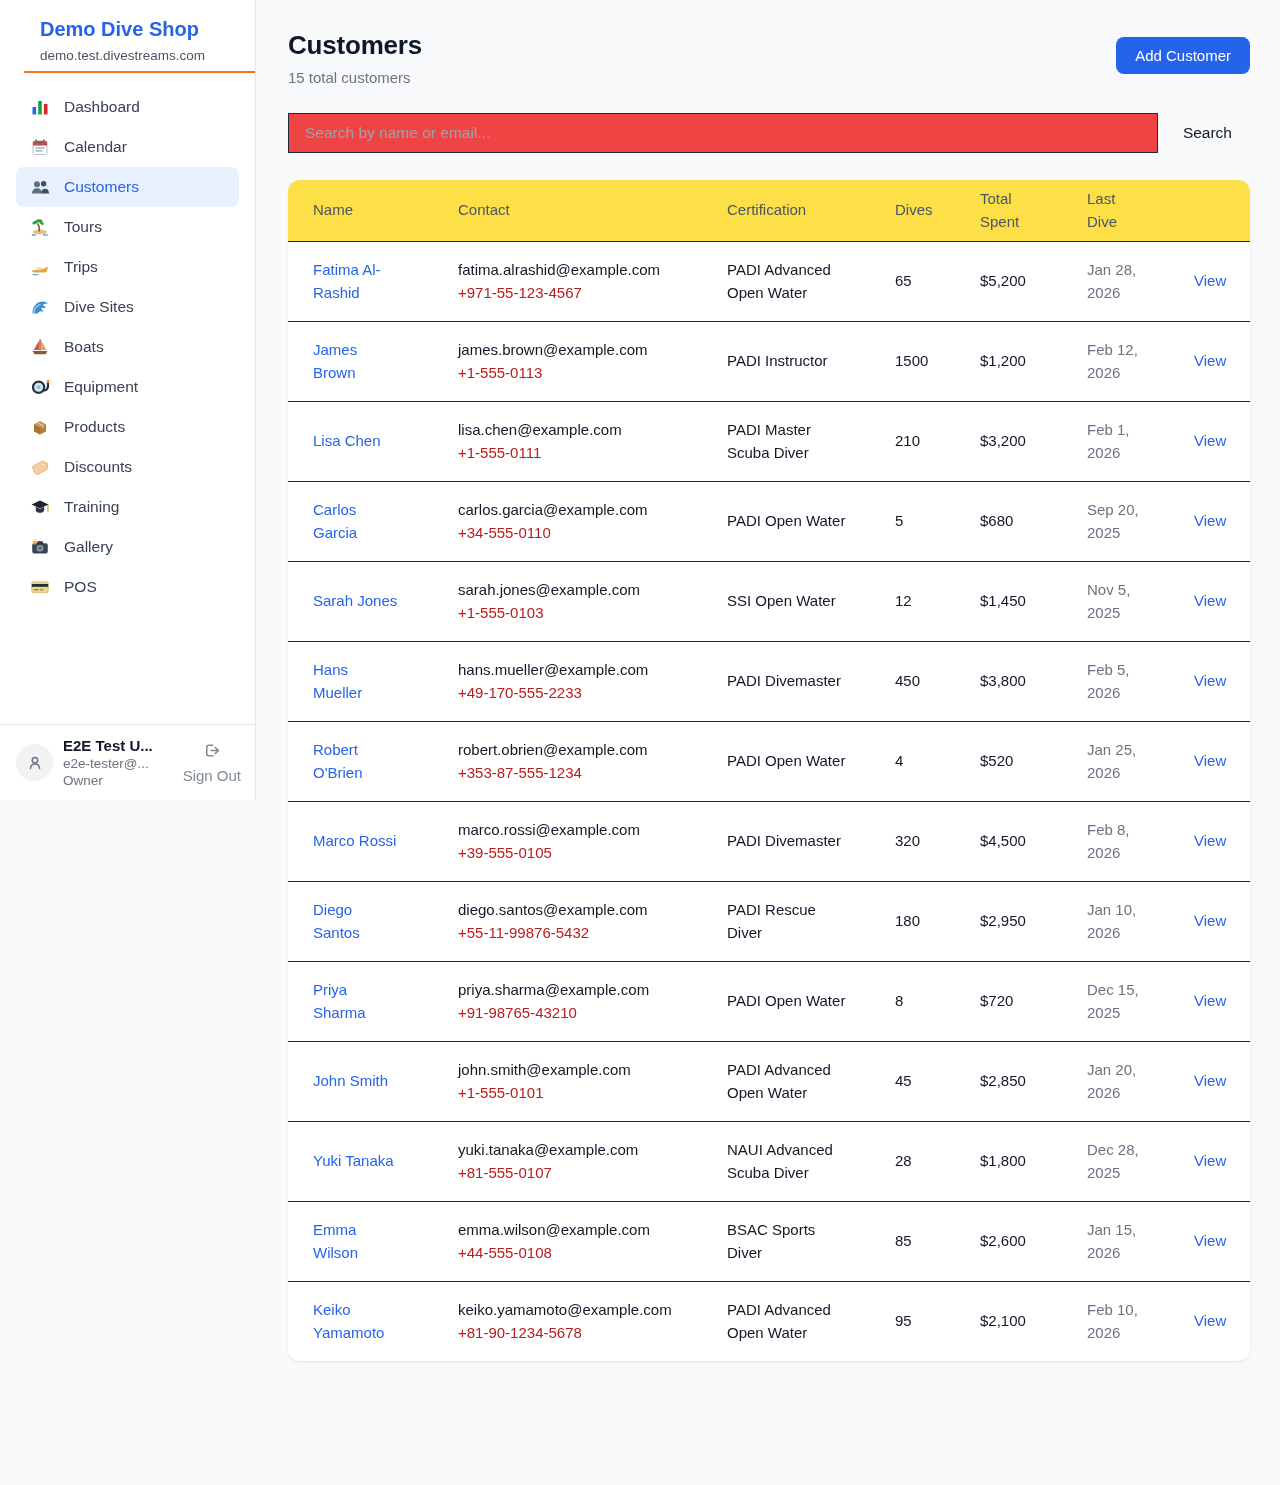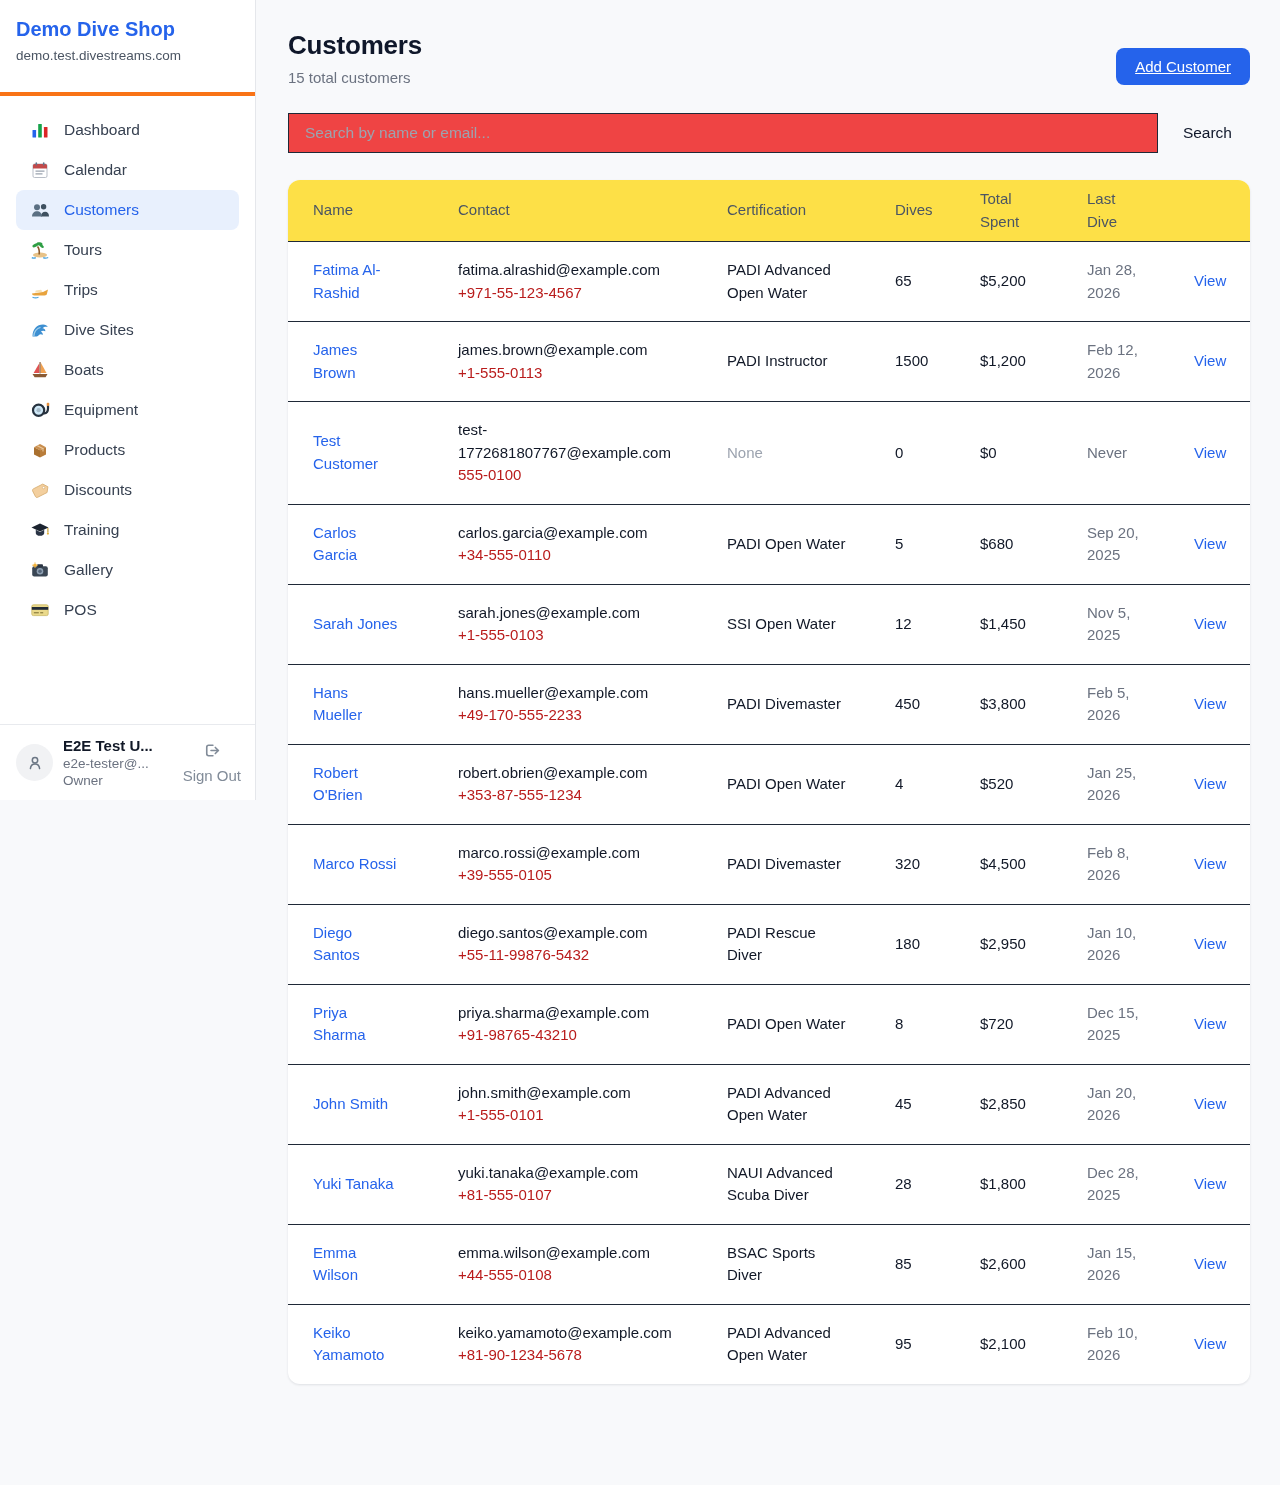--- a/index.html
+++ b/index.html
@@ -9,21 +9,21 @@
     background:#f8f9fb; color:#111827; overflow:hidden; position:relative;
   }
   a { text-decoration:none; }
 
   
   .sidebar {
     position:absolute; top:0; left:0; width:256px; height:800px;
     background:#ffffff; border-right:1px solid #e5e7eb;
     display:flex; flex-direction:column;
   }
-  .logo-block { padding:17px 16px 29px; border-bottom:4px solid #f97316; }
+  .logo-block { padding:17px 16px 8px; border-bottom:2px solid #f97316;margin-left:24px; }
   .shop-name { font-size:20px; font-weight:700; color:#2563eb; line-height:1.25; }
   .shop-domain { font-size:13.5px; color:#4b5563; margin-top:6px; }
   .nav { margin-top:14px; }
   .nav-item {
     display:flex; align-items:center; gap:14px;
     margin:0 16px; padding:10px 14px; border-radius:8px;
     font-size:15.5px; color:#374151; cursor:pointer;
   }
   .nav-item.active { background:#e8f0fd; color:#2563eb; font-weight:500; }
   .nav-icon { width:20px; height:20px; flex:0 0 20px; display:inline-flex; }
@@ -47,21 +47,21 @@
   }
 
   
   .main { margin-left:256px; padding:30px 30px 0 32px; }
   .header-row { display:flex; justify-content:space-between; align-items:flex-start; }
   .page-title { font-size:26px; font-weight:700; color:#0f172a; letter-spacing:-0.2px; }
   .page-subtitle { font-size:15px; color:#6b7280; margin-top:8px; }
   .btn-primary {
     background:#2563eb; color:#ffffff; border:none; border-radius:8px;
     height:37px; padding:0 19px; font-size:15px; font-weight:500;
-    font-family:inherit; cursor:pointer; margin-top:18px;text-decoration:underline;
+    font-family:inherit; cursor:pointer; margin-top:7px;
   }
   .search-row { display:flex; align-items:center; margin-top:27px; }
   .search-input {
     flex:1; height:40px; border:1.5px solid #1f2937; border-radius:0;
     background:#ef4444; padding:0 16px; font-size:15.5px; font-family:inherit;
     color:#111827; outline:none;
   }
   .search-input::placeholder { color:#9ca3af; }
   .search-btn {
     background:none; border:none; font-family:inherit; cursor:pointer;
@@ -332,29 +332,29 @@
               <div class="email">james.brown@example.com</div>
               <div class="phone">+1-555-0113</div>
             </td>
             <td class="c2"><span class="cert">PADI Instructor</span></td>
             <td class="c3 dives">1500</td>
             <td class="c4 total">$1,200</td>
             <td class="c5 lastdive">Feb 12, 2026</td>
             <td class="c6"><a class="view-link">View</a></td>
           </tr>
           <tr class="row">
-            <td class="c0"><a class="name-link">Test Customer</a></td>
-            <td class="c1">
-              <div class="email">test-1772681807767@example.com</div>
-              <div class="phone">555-0100</div>
-            </td>
-            <td class="c2"><span class="cert muted">None</span></td>
-            <td class="c3 dives">0</td>
-            <td class="c4 total">$0</td>
-            <td class="c5 lastdive">Never</td>
+            <td class="c0"><a class="name-link">Lisa Chen</a></td>
+            <td class="c1">
+              <div class="email">lisa.chen@example.com</div>
+              <div class="phone">+1-555-0111</div>
+            </td>
+            <td class="c2"><span class="cert">PADI Master Scuba Diver</span></td>
+            <td class="c3 dives">210</td>
+            <td class="c4 total">$3,200</td>
+            <td class="c5 lastdive">Feb 1, 2026</td>
             <td class="c6"><a class="view-link">View</a></td>
           </tr>
           <tr class="row">
             <td class="c0"><a class="name-link">Carlos Garcia</a></td>
             <td class="c1">
               <div class="email">carlos.garcia@example.com</div>
               <div class="phone">+34-555-0110</div>
             </td>
             <td class="c2"><span class="cert">PADI Open Water</span></td>
             <td class="c3 dives">5</td>

